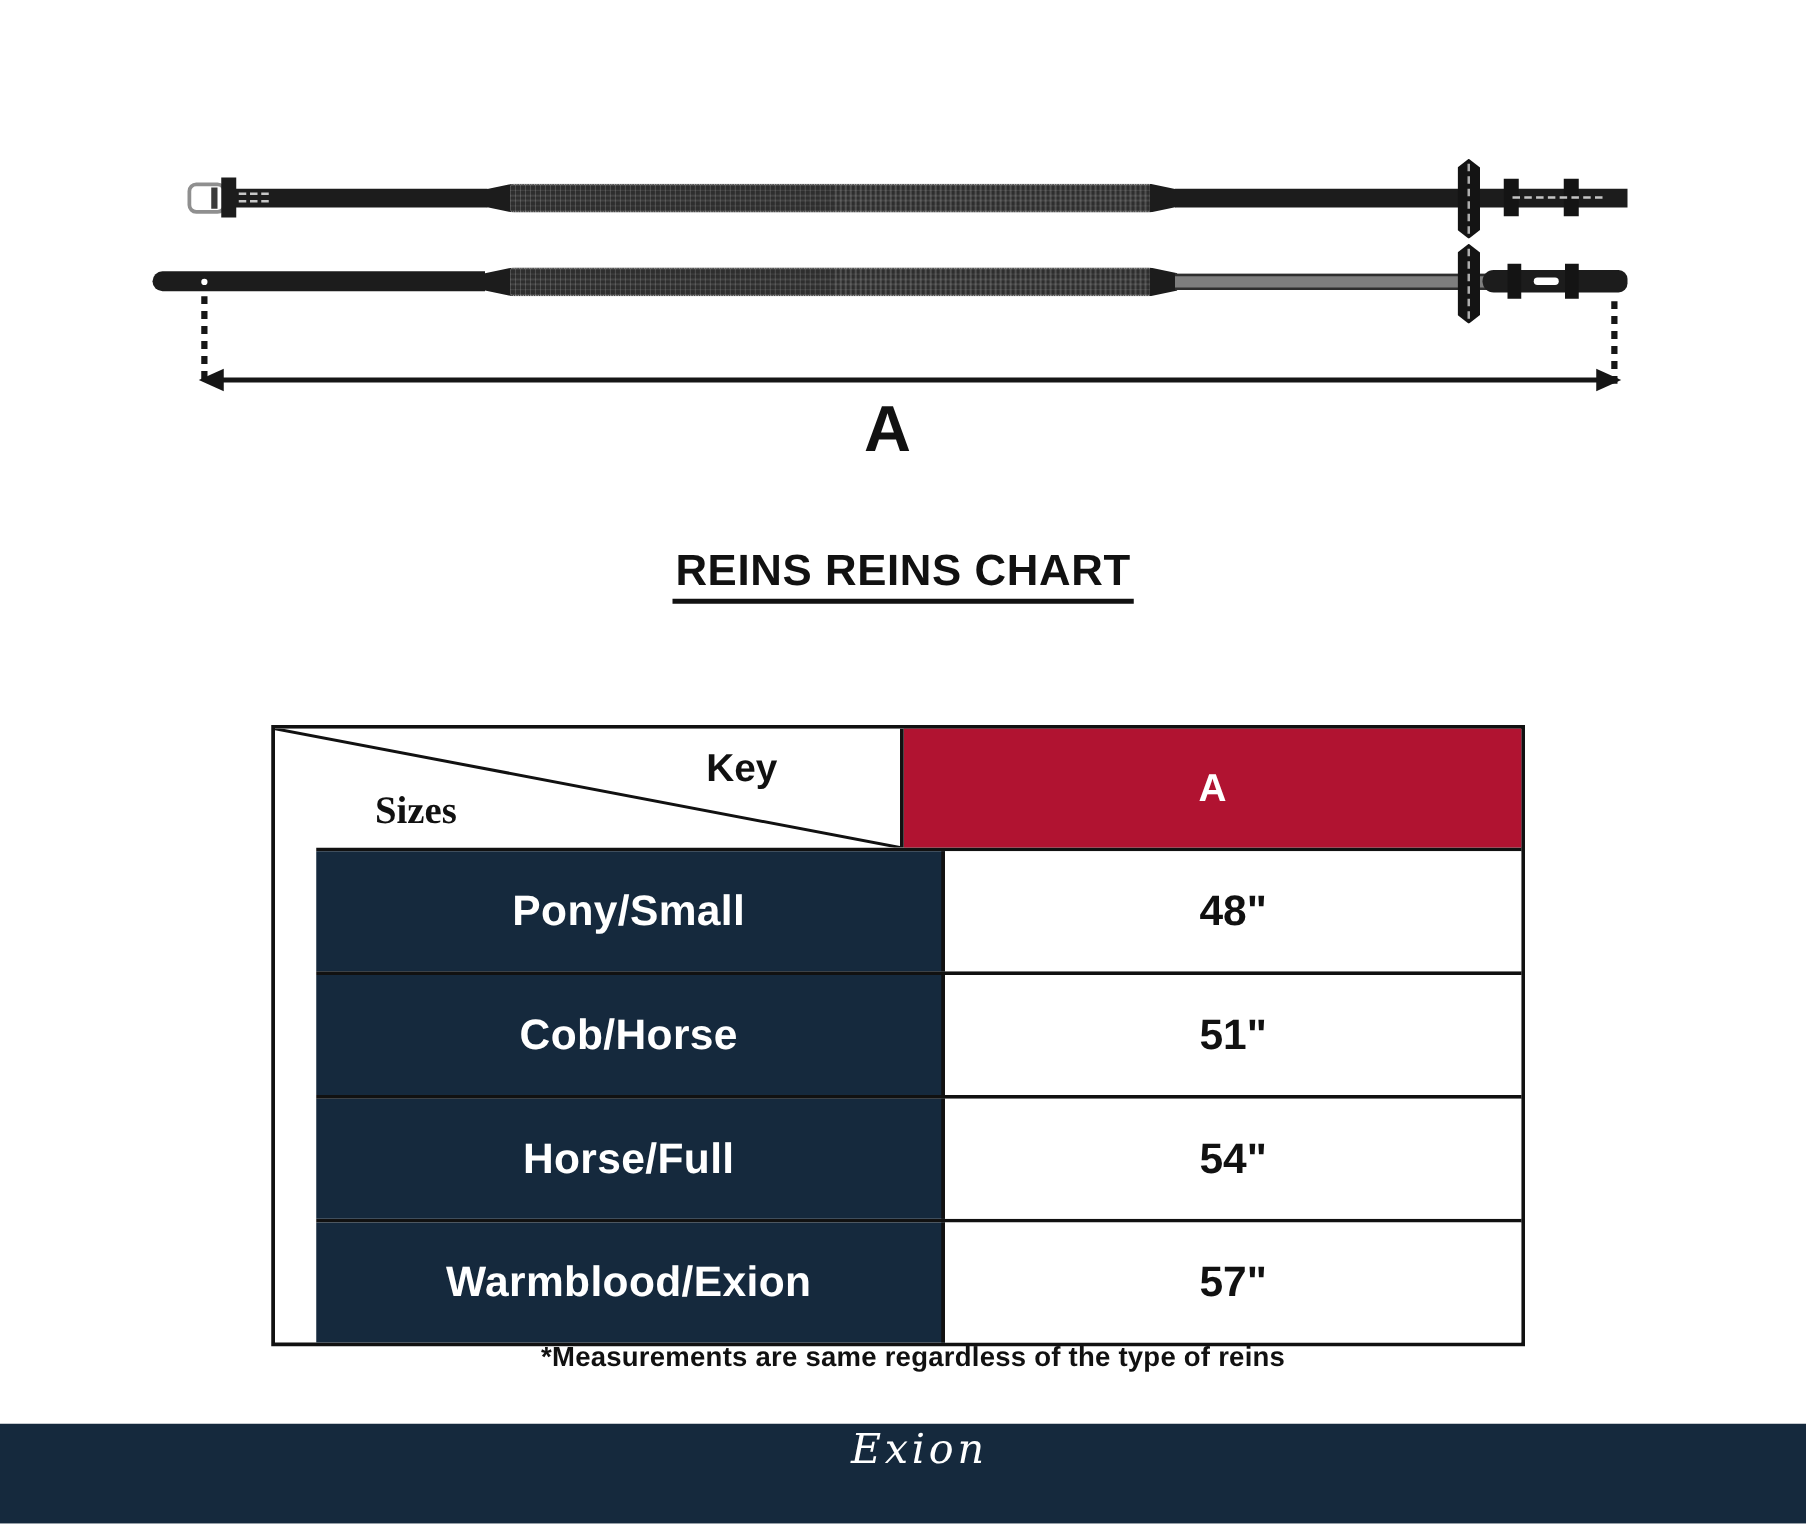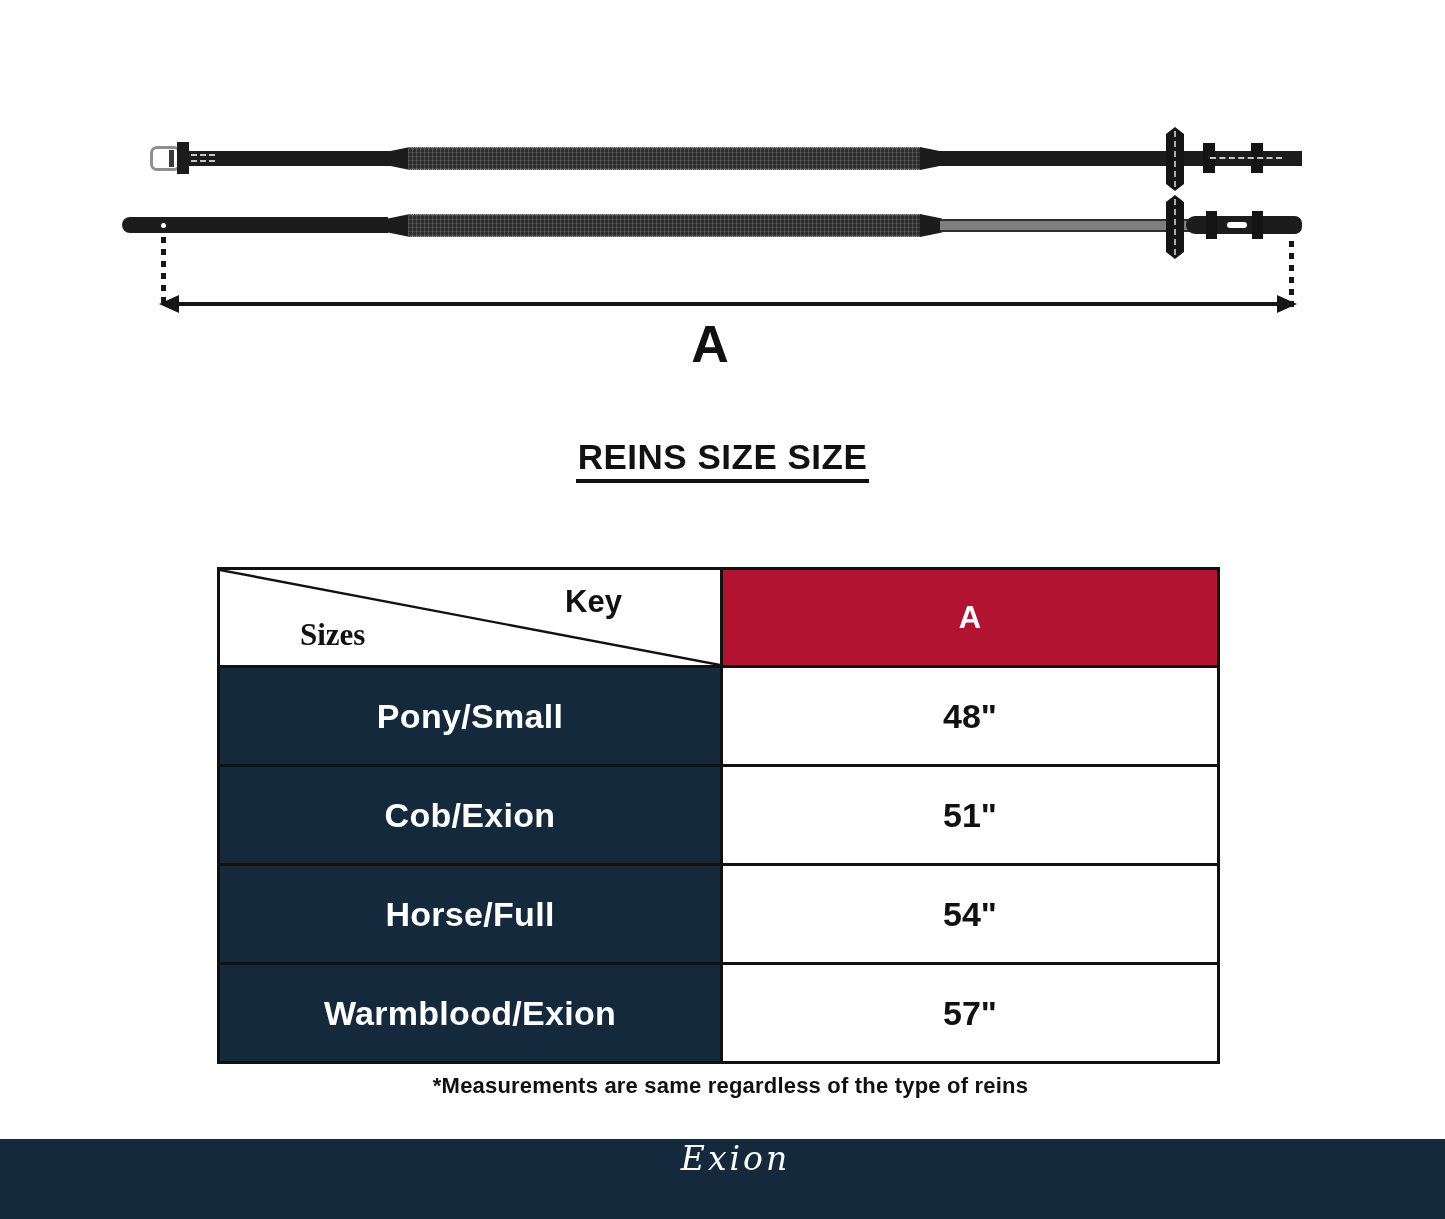--- a/index.html
+++ b/index.html
@@ -59,28 +59,28 @@
   .ah{width:0;height:0;border-top:9px solid transparent;border-bottom:9px solid transparent;}
   .ahL{left:159px;top:295px;border-right:20px solid #161616;}
   .ahR{left:1277px;top:295px;border-left:20px solid #161616;}
   .dim-label{left:560px;top:318px;width:300px;text-align:center;font-size:52px;font-weight:700;line-height:1;}
 
   
   .title-wrap{left:0;top:437px;width:100%;text-align:center;}
   .title{display:inline-block;font-size:35px;font-weight:800;letter-spacing:.5px;border-bottom:4px solid #111;padding:0 2px 2px 2px;}
 
   
-  .size-table{left:217px;top:567px;width:1003px;border:3px solid #111;background:#fff;}
+  .size-table{left:217px;top:580px;width:1003px;border:3px solid #111;background:#fff;}
   .trow{display:flex;}
   .trow + .trow{border-top:3px solid #111;}
   .cell{box-sizing:border-box;display:flex;align-items:center;justify-content:center;}
   .cleft{width:503px;border-right:3px solid #111;}
   .cright{flex:1;}
   .hrow{height:95px;}
-  .drow{height:96px;}
+  .drow{height:96px;margin-left:33px;}
   .hdr-left{position:relative;background:#fff;display:block;}
   .diag{position:absolute;left:0;top:0;width:100%;height:100%;}
   .hdr-key{position:absolute;left:345px;top:14px;font-size:31px;font-weight:700;}
   .hdr-sizes{position:absolute;left:80px;bottom:12px;font-size:31px;font-weight:700;font-family:Liberation Serif, serif;}
   .hdr-a{background:#B11331;color:#fff;font-size:31px;font-weight:700;}
   .size-cell{background:#15293D;color:#fff;font-size:34px;font-weight:700;letter-spacing:.3px;}
   .val-cell{background:#fff;color:#111;font-size:34px;font-weight:700;}
 
   
   .footnote{left:0;top:1073px;width:100%;text-align:center;font-size:22px;font-weight:700;letter-spacing:.2px;padding-left:16px;}
@@ -127,41 +127,41 @@
 
     <div class="abs dotline dotL"></div>
     <div class="abs dotline dotR"></div>
     <div class="abs dim-line"></div>
     <div class="abs ah ahL"></div>
     <div class="abs ah ahR"></div>
     <div class="abs dim-label">A</div>
   </div>
 
   <div class="abs title-wrap">
-    <span class="title">REINS SIZE SIZE</span>
+    <span class="title">REINS REINS CHART</span>
   </div>
 
   <div class="abs size-table">
     <div class="trow hrow">
       <div class="cell cleft hdr-left">
         <svg class="diag" viewBox="0 0 100 100" preserveAspectRatio="none">
           <line x1="0" y1="0" x2="100" y2="100" stroke="#111" stroke-width="2.4" vector-effect="non-scaling-stroke"></line>
         </svg>
         <span class="hdr-key">Key</span>
         <span class="hdr-sizes">Sizes</span>
       </div>
       <div class="cell cright hdr-a">A</div>
     </div>
 
     <div class="trow drow">
       <div class="cell cleft size-cell">Pony/Small</div>
       <div class="cell cright val-cell">48"</div>
     </div>
     <div class="trow drow">
-      <div class="cell cleft size-cell">Cob/Exion</div>
+      <div class="cell cleft size-cell">Cob/Horse</div>
       <div class="cell cright val-cell">51"</div>
     </div>
     <div class="trow drow">
       <div class="cell cleft size-cell">Horse/Full</div>
       <div class="cell cright val-cell">54"</div>
     </div>
     <div class="trow drow">
       <div class="cell cleft size-cell">Warmblood/Exion</div>
       <div class="cell cright val-cell">57"</div>
     </div>

